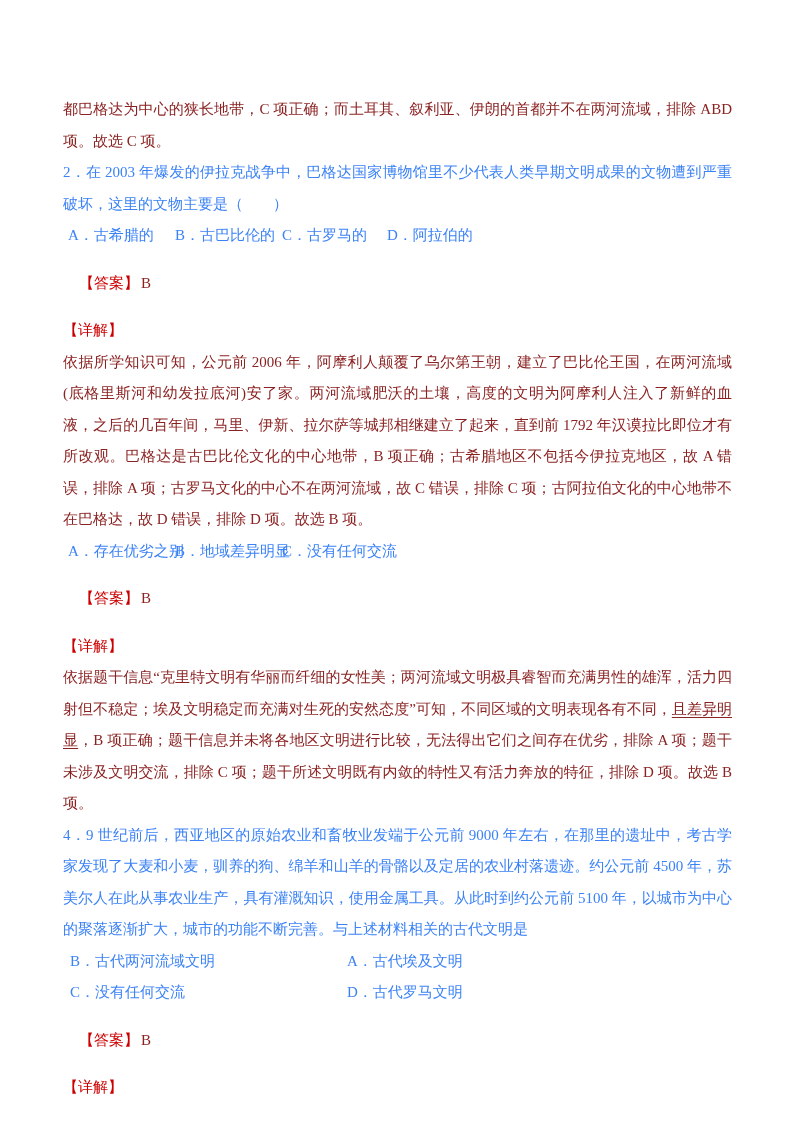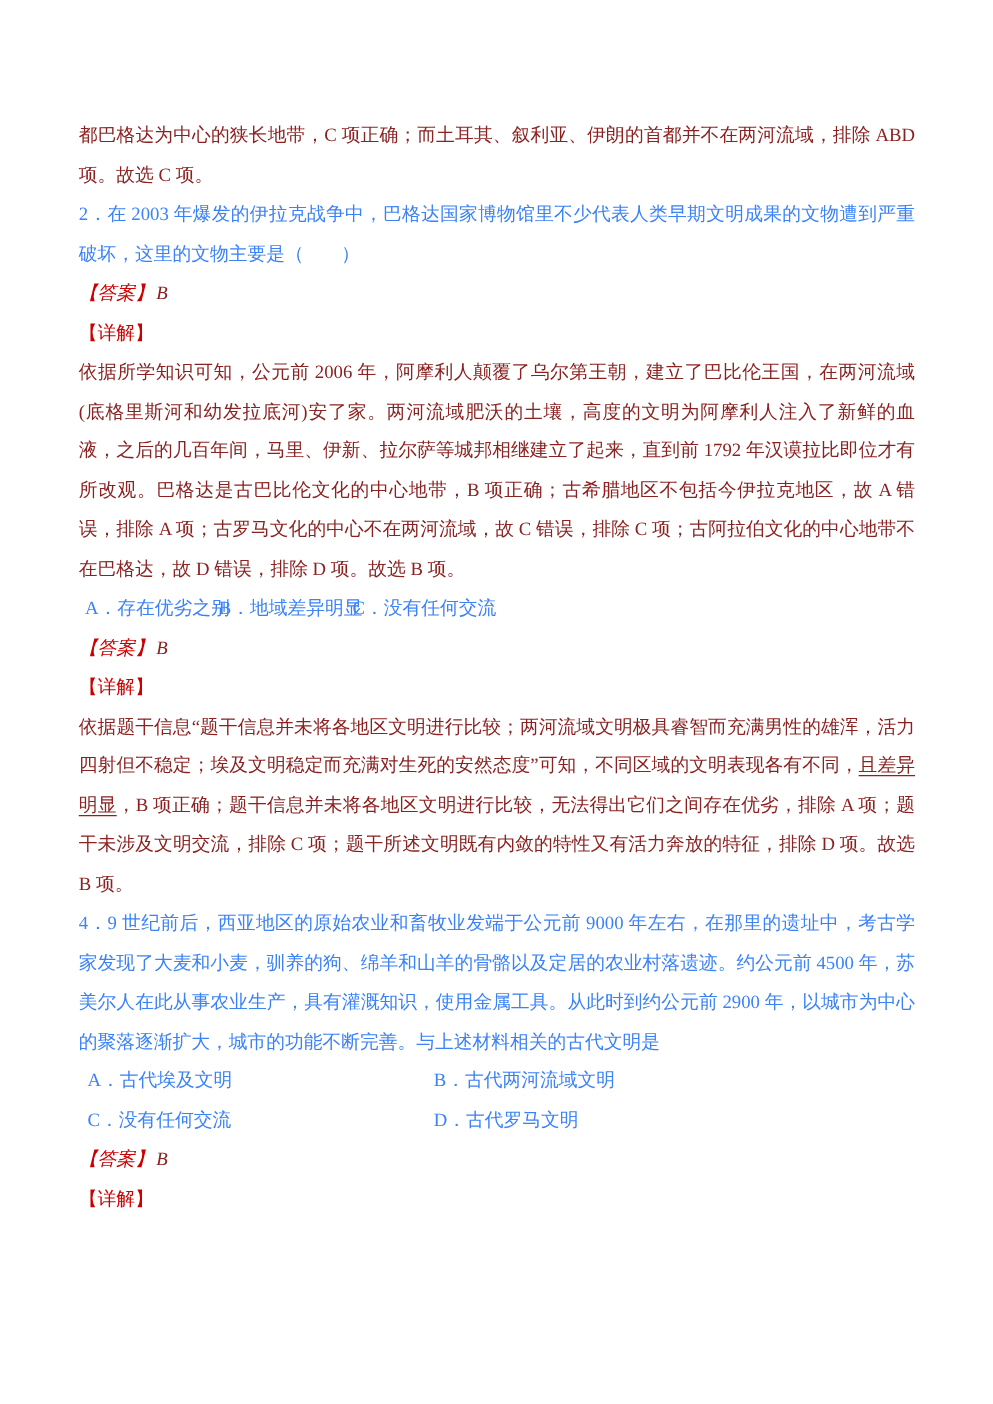--- a/index.html
+++ b/index.html
@@ -18,21 +18,21 @@
     overflow:hidden;
   }
   .para{
     margin:0;
     text-align:justify;
     word-break:break-all;
   }
   .red{color:#8b2222;}
   .black{color:#3b82f6;}
   .label-red{color:#cc0000;}
-  .ans-line{margin:0;font-style:italic;}
+  .ans-line{margin:16px;}
   .ans-line .value{color:#8b2222;padding-left:2px;}
   .opt-row4{
     display:grid;
     grid-template-columns:107px 107px 105px auto;
     padding-left:5px;
     margin:0;
     white-space:nowrap;
   }
   .opt-row2{
     display:grid;
@@ -45,20 +45,26 @@
 </style>
 </head>
 <body>
 
 <div class="page">
 
   <p class="para red">都巴格达为中心的狭长地带，C 项正确；而土耳其、叙利亚、伊朗的首都并不在两河流域，排除 ABD 项。故选 C 项。</p>
 
   <p class="para black">2．在 2003 年爆发的伊拉克战争中，巴格达国家博物馆里不少代表人类早期文明成果的文物遭到严重破坏，这里的文物主要是（　　）</p>
 
+  <div class="opt-row4 black">
+    <span>A．古希腊的</span>
+    <span>B．古巴比伦的</span>
+    <span>C．古罗马的</span>
+    <span>D．阿拉伯的</span>
+  </div>
 
   <p class="para ans-line">
     <span class="label-red">【答案】</span><span class="value">B</span>
   </p>
 
   <p class="para">
     <span class="label-red">【详解】</span>
   </p>
 
   <p class="para red">依据所学知识可知，公元前 2006 年，阿摩利人颠覆了乌尔第王朝，建立了巴比伦王国，在两河流域(底格里斯河和幼发拉底河)安了家。两河流域肥沃的土壤，高度的文明为阿摩利人注入了新鲜的血液，之后的几百年间，马里、伊新、拉尔萨等城邦相继建立了起来，直到前 1792 年汉谟拉比即位才有所改观。巴格达是古巴比伦文化的中心地带，B 项正确；古希腊地区不包括今伊拉克地区，故 A 错误，排除 A 项；古罗马文化的中心不在两河流域，故 C 错误，排除 C 项；古阿拉伯文化的中心地带不在巴格达，故 D 错误，排除 D 项。故选 B 项。</p>
@@ -72,28 +78,28 @@
 
   <p class="para ans-line">
     <span class="label-red">【答案】</span><span class="value">B</span>
   </p>
 
   <p class="para">
     <span class="label-red">【详解】</span>
   </p>
 
   <p class="para red">
-    <span>依据题干信息“题干信息并未将各地区文明进行比较；两河流域文明极具睿智而充满男性的雄浑，活力四射但不稳定；埃及文明稳定而充满对生死的安然态度”可知，不同区域的文明表现各有不同，</span><span class="u">且差异明显</span><span>，B 项正确；题干信息并未将各地区文明进行比较，无法得出它们之间存在优劣，排除 A 项；题干未涉及文明交流，排除 C 项；题干所述文明既有内敛的特性又有活力奔放的特征，排除 D 项。故选 B 项。</span>
+    <span>依据题干信息“克里特文明有华丽而纤细的女性美；两河流域文明极具睿智而充满男性的雄浑，活力四射但不稳定；埃及文明稳定而充满对生死的安然态度”可知，不同区域的文明表现各有不同，</span><span class="u">且差异明显</span><span>，B 项正确；题干信息并未将各地区文明进行比较，无法得出它们之间存在优劣，排除 A 项；题干未涉及文明交流，排除 C 项；题干所述文明既有内敛的特性又有活力奔放的特征，排除 D 项。故选 B 项。</span>
   </p>
 
-  <p class="para black">4．9 世纪前后，西亚地区的原始农业和畜牧业发端于公元前 9000 年左右，在那里的遗址中，考古学家发现了大麦和小麦，驯养的狗、绵羊和山羊的骨骼以及定居的农业村落遗迹。约公元前 4500 年，苏美尔人在此从事农业生产，具有灌溉知识，使用金属工具。从此时到约公元前 2900 年，以城市为中心的聚落逐渐扩大，城市的功能不断完善。与上述材料相关的古代文明是</p>
+  <p class="para black">4．9 世纪前后，西亚地区的原始农业和畜牧业发端于公元前 9000 年左右，在那里的遗址中，考古学家发现了大麦和小麦，驯养的狗、绵羊和山羊的骨骼以及定居的农业村落遗迹。约公元前 4500 年，苏美尔人在此从事农业生产，具有灌溉知识，使用金属工具。从此时到约公元前 5100 年，以城市为中心的聚落逐渐扩大，城市的功能不断完善。与上述材料相关的古代文明是</p>
 
   <div class="opt-row2 black">
+    <span>B．古代两河流域文明</span>
     <span>A．古代埃及文明</span>
-    <span>B．古代两河流域文明</span>
   </div>
 
   <div class="opt-row2 black">
     <span>C．没有任何交流</span>
     <span>D．古代罗马文明</span>
   </div>
 
   <p class="para ans-line">
     <span class="label-red">【答案】</span><span class="value">B</span>
   </p>

